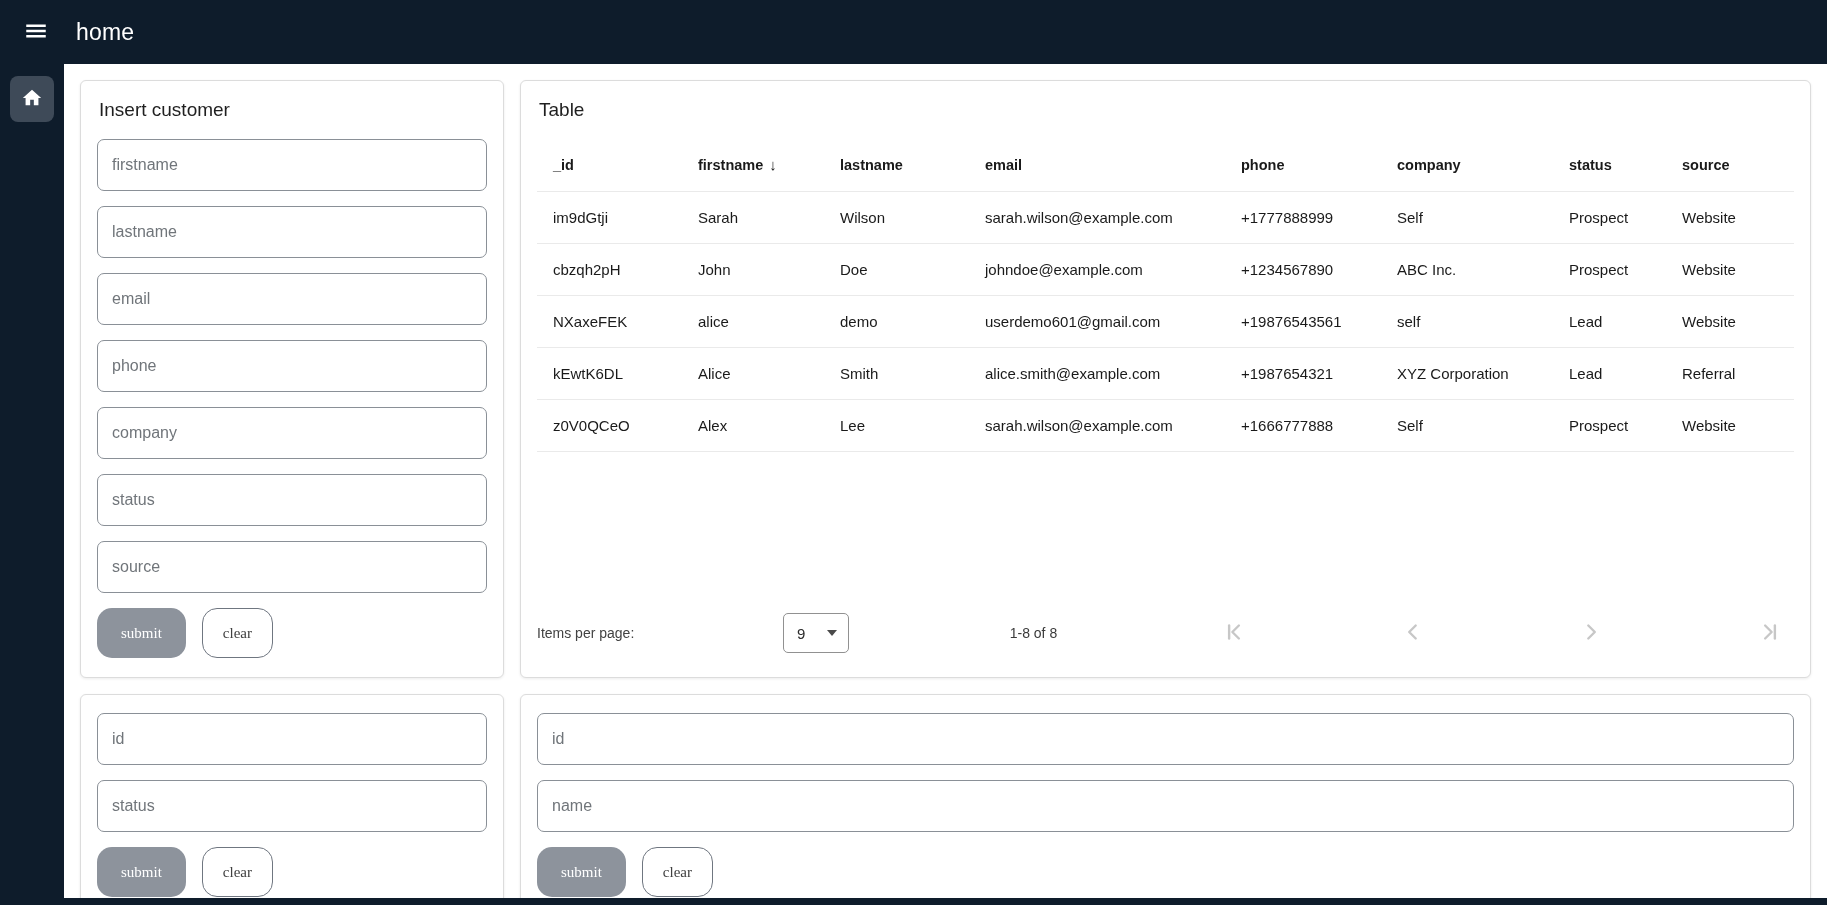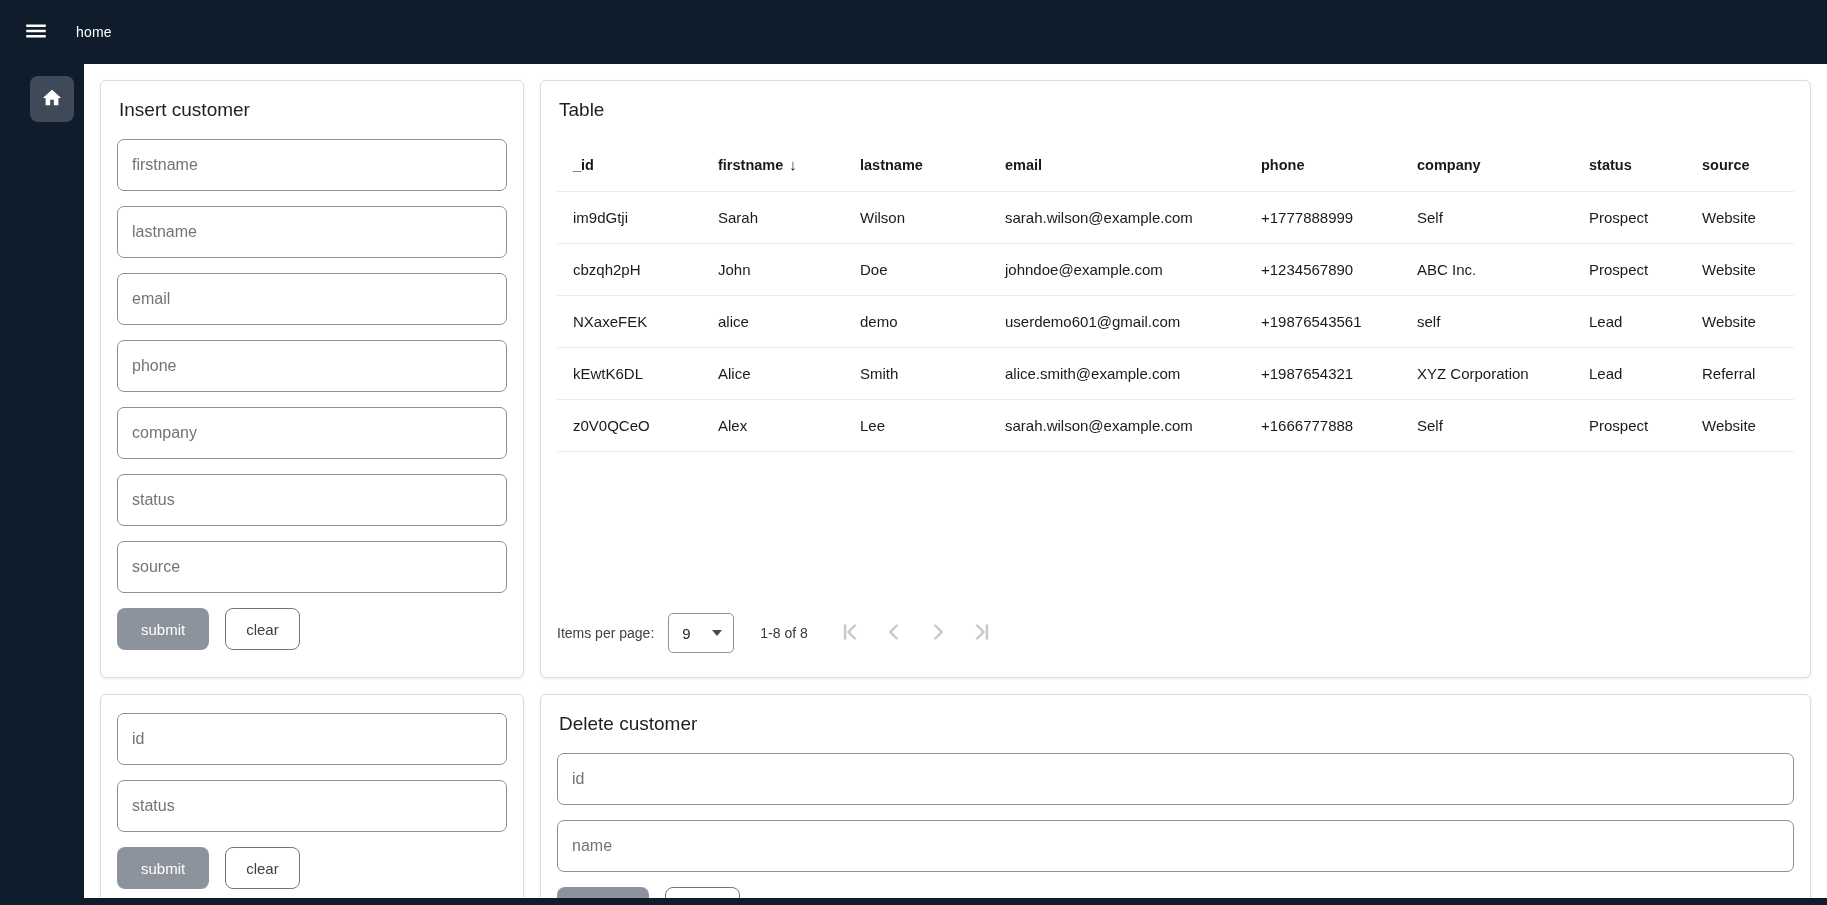--- a/index.html
+++ b/index.html
@@ -9,24 +9,24 @@
     background: #0e1c2b;
     font-family: "Liberation Sans", sans-serif;
     overflow: hidden;
   }
   .app { width: 1827px; height: 905px; display: flex; flex-direction: column; background: #0e1c2b; overflow: hidden; }
 
   
   .topbar { flex: none; height: 64px; background: #0e1c2b; display: flex; align-items: center; padding-left: 14px; }
   .menu-btn { background: none; border: none; width: 44px; height: 44px; display: flex; align-items: center; justify-content: center; cursor: pointer; }
   .menu-btn svg { width: 26px; height: 26px; }
-  .topbar-title { color: #ffffff; font-size: 14px; margin-left: 18px; letter-spacing: 0.2px; }
-
-  
-  .main-row { flex: none; height: 834px; display: flex; padding-left: 20px; }
+  .topbar-title { color: #ffffff; font-size: 23px; margin-left: 18px; letter-spacing: 0.2px; }
+
+  
+  .main-row { flex: none; height: 834px; display: flex; }
   .sidebar { flex: none; width: 64px; background: #0e1c2b; display: flex; flex-direction: column; align-items: center; padding-top: 12px; }
   .side-home-btn { width: 44px; height: 46px; background: #3e4a58; border: none; border-radius: 8px; display: flex; align-items: center; justify-content: center; cursor: pointer; }
   .side-home-btn svg { width: 22px; height: 22px; }
 
   .content { flex: 1; background: #ffffff; padding: 16px; overflow: hidden; }
   .grid { display: grid; grid-template-columns: 424px 1fr; grid-template-rows: 598px auto; gap: 16px; }
 
   .card {
     background: #fff;
     border: 1px solid #dcdcdc;
@@ -41,38 +41,38 @@
   .fields input {
     display: block; width: 100%; height: 52px;
     margin-bottom: 15px;
     padding: 0 14px;
     border: 1px solid #8a9097; border-radius: 7px;
     font-family: "Liberation Sans", sans-serif; font-size: 16px; color: #1f1f1f;
     outline: none; background: #fff;
   }
   .fields input::placeholder { color: #70757a; opacity: 1; }
   .actions { margin-top: 2px; display: flex; align-items: center; }
-  .btn { height: 42px; border-radius: 8px; font-family: Liberation Sans, sans-serif; font-size: 15px; cursor: pointer; }
+  .btn { height: 50px; border-radius: 15px; font-family: Liberation Serif, serif; font-size: 15px; cursor: pointer; }
   .btn-submit { background: #8d939c; color: #ffffff; border: none; padding: 0 24px; }
   .btn-clear { background: #ffffff; color: #404040; border: 1px solid #6f7680; padding: 0 20px; margin-left: 16px; }
 
   
   .table-card { display: flex; flex-direction: column; }
   table.data-table { width: 100%; border-collapse: collapse; table-layout: fixed; }
   .data-table th, .data-table td {
     text-align: left; padding: 0 16px; height: 52px;
     border-bottom: 1px solid #eaeaea;
     color: #1a1a1a; white-space: nowrap; overflow: hidden;
   }
   .data-table th { font-size: 14.5px; font-weight: 700; cursor: pointer; }
   .data-table td { font-size: 15px; font-weight: 400; }
   .sort-arrow { font-weight: 400; font-size: 15px; margin-left: 6px; color: #1a1a1a; }
 
   
-  .paginator { margin-top: auto; height: 56px; display: flex; align-items: center; justify-content: flex-start; color: #424242; font-size: 14px; padding-right: 2px; }
+  .paginator { margin-top: auto; height: 56px; display: flex; align-items: center; justify-content: space-between; color: #424242; font-size: 14px; padding-right: 2px; }
   .pag-label { margin-right: 14px; }
   .pag-select {
     width: 66px; height: 40px; border: 1px solid #919191; border-radius: 5px;
     display: flex; align-items: center; justify-content: space-between;
     padding: 0 11px 0 13px; margin-right: 26px; cursor: pointer; color: #2b2b2b; font-size: 15px;
   }
   .caret-down { width: 0; height: 0; border-left: 5px solid transparent; border-right: 5px solid transparent; border-top: 6px solid #4a4a4a; }
   .pag-range { margin-right: 20px; color: #3a3a3a; }
   .pag-nav-btn { background: none; border: none; width: 44px; height: 44px; display: flex; align-items: center; justify-content: center; cursor: default; padding: 0; }
   .pag-nav-btn svg { width: 26px; height: 26px; }
@@ -250,21 +250,20 @@
               <input type="text" placeholder="id" style="">
               <input type="text" placeholder="status" style="">
             </div>
           <div class="actions">
             <button class="btn btn-submit">submit</button>
             <button class="btn btn-clear">clear</button>
           </div>
         </section>
 
         <section class="card">
-          <h2 class="card-title">Delete customer</h2>
           <div class="fields" id="delete-fields">
               <input type="text" placeholder="id" style="">
               <input type="text" placeholder="name" style="">
             </div>
           <div class="actions">
             <button class="btn btn-submit">submit</button>
             <button class="btn btn-clear">clear</button>
           </div>
         </section>
 

